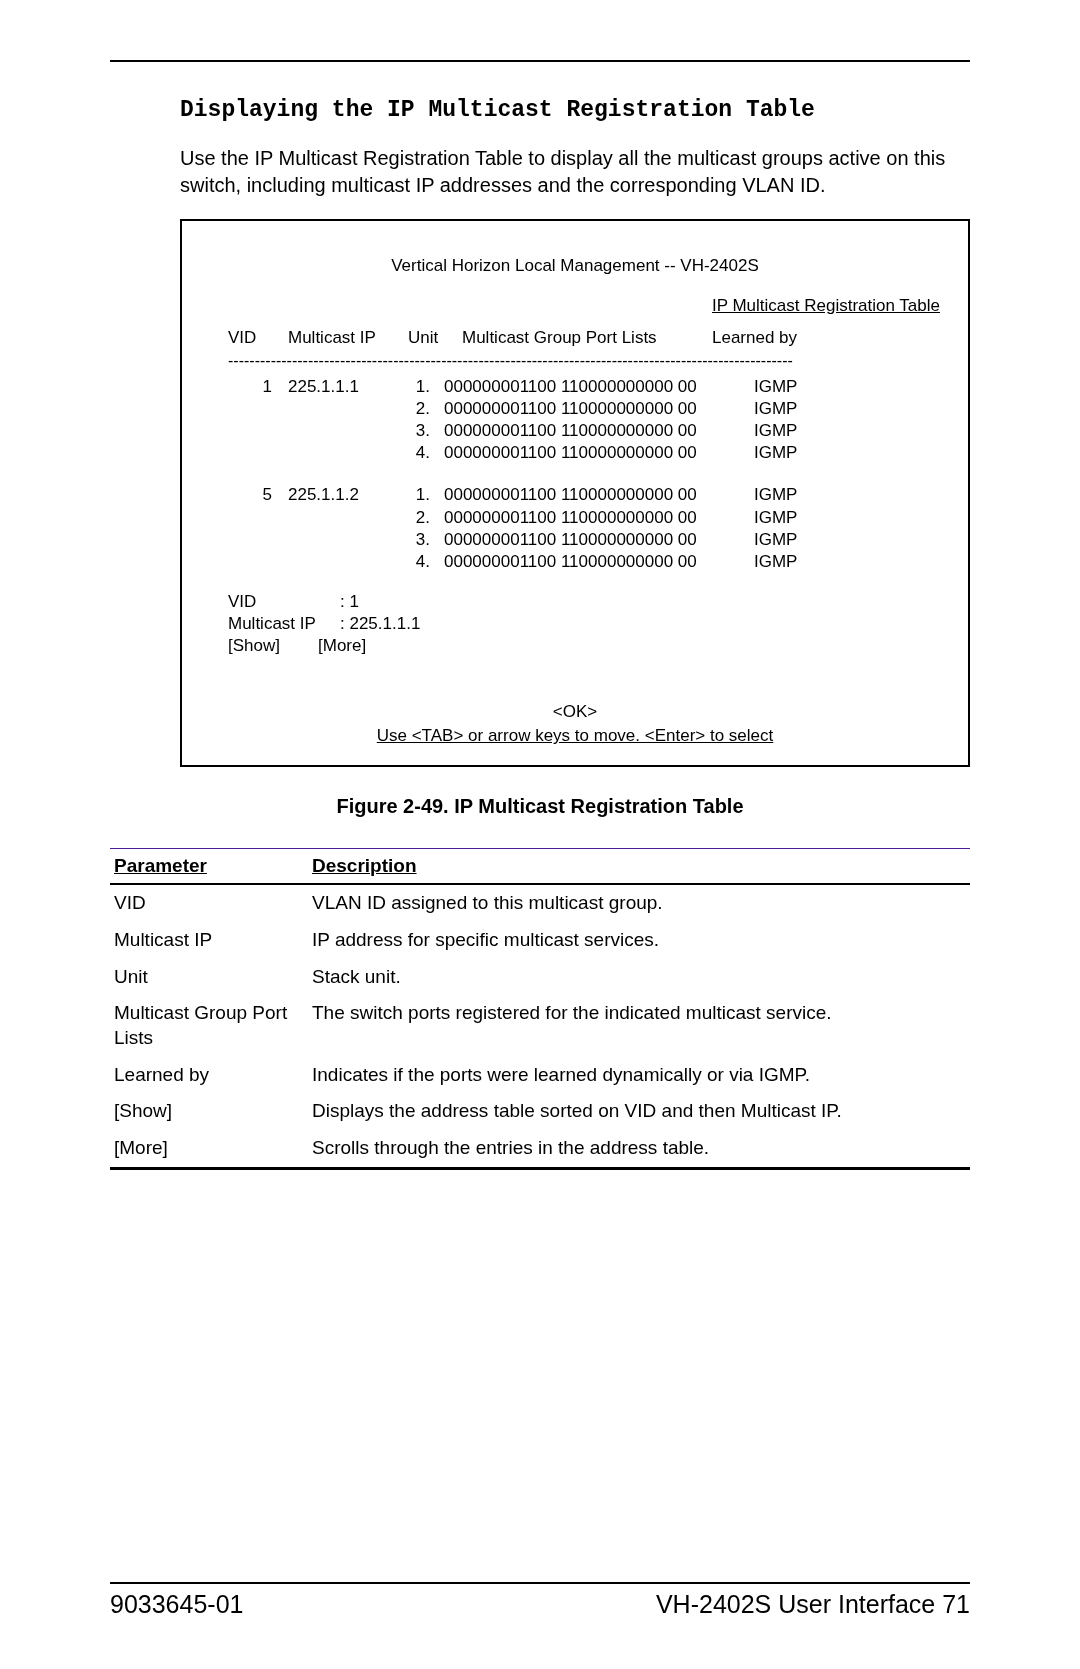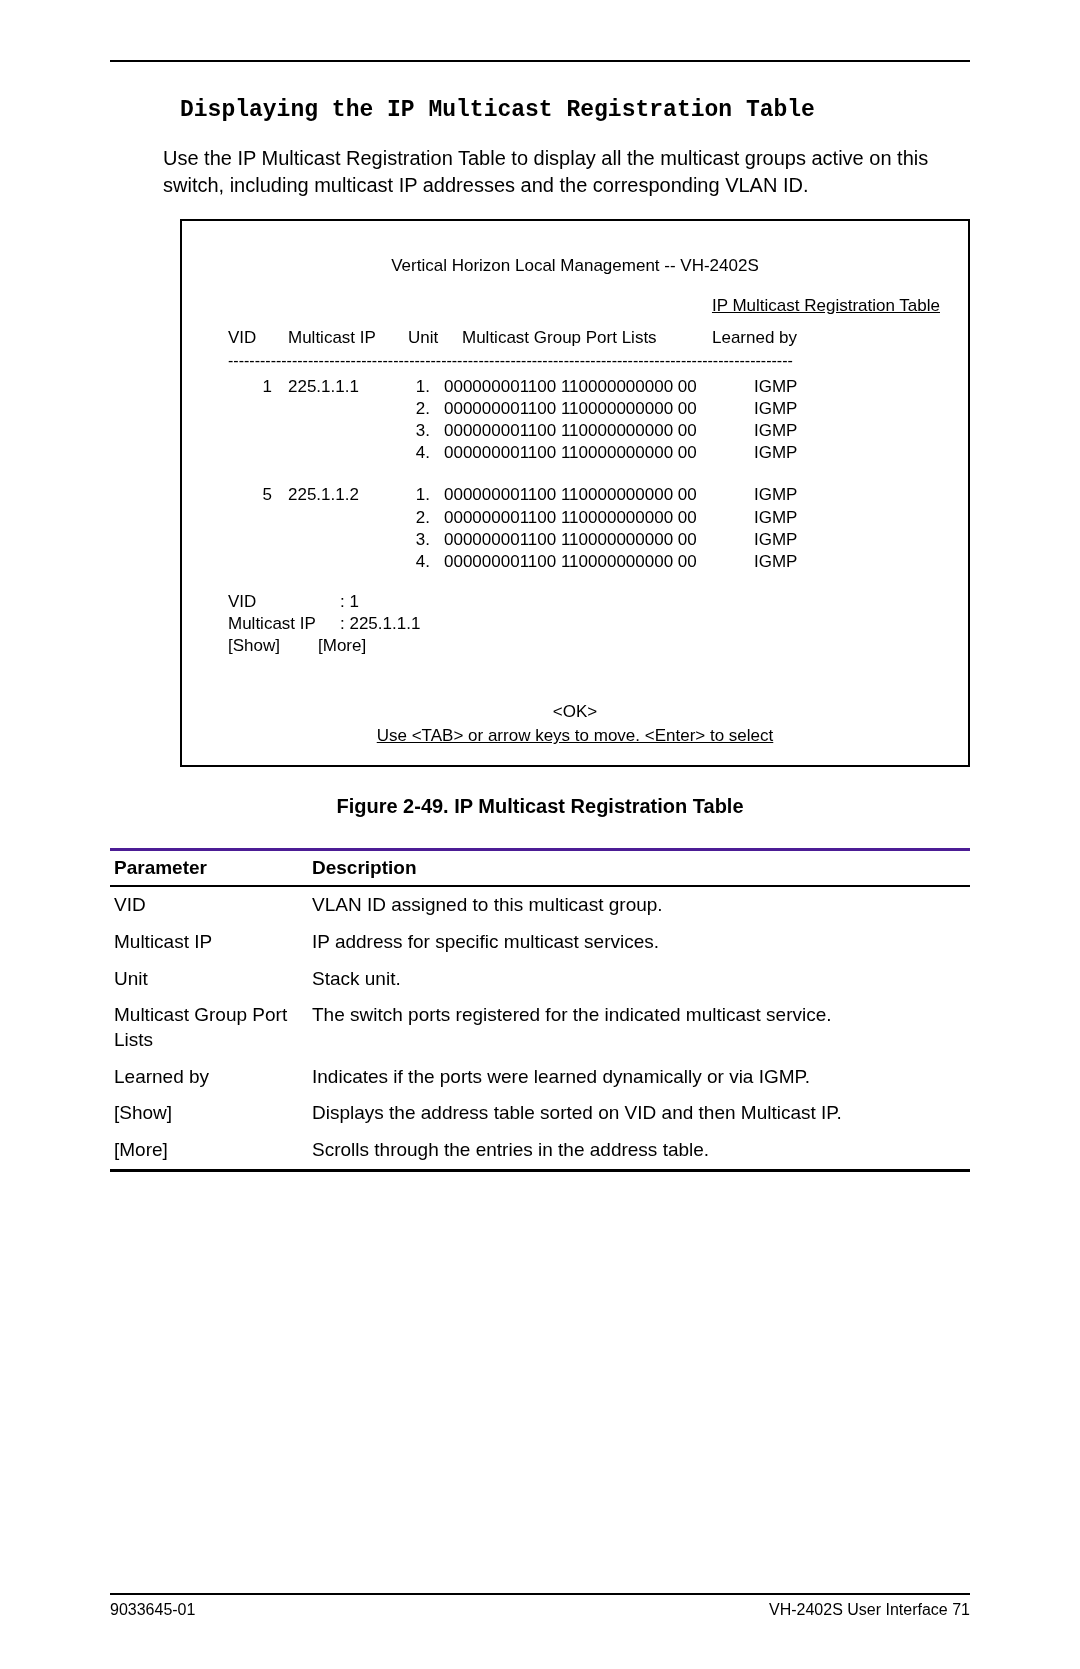--- a/index.html
+++ b/index.html
@@ -22,21 +22,21 @@
     }
     .section-title {
       font-size: 23px;
       font-weight: bold;
       margin-left: 70px;
       margin-bottom: 22px;
       font-family: Liberation Mono, monospace;
     }
     .intro-text {
       font-size: 20px;
-      margin-left: 53px;
+      margin-left: 70px;
       line-height: 1.35;
       margin-bottom: 20px;
     }
     .terminal-box {
       border: 2px solid #000;
       margin-left: 70px;
       margin-right: 0;
       padding: 34px 28px 18px 28px;
       font-size: 17px;
       line-height: 1.3;
@@ -105,22 +105,23 @@
       font-size: 20px;
       margin-top: 28px;
       margin-bottom: 30px;
     }
     .param-table {
       width: 100%;
       border-collapse: collapse;
       font-size: 19px;
     }
     .param-table thead tr {
-      border-top: 3px solid #4c1d95;
+      border-top: 1px solid #4c1d95;
       border-bottom: 2px solid #000;
+      text-decoration: underline;
     }
     .param-table th {
       text-align: left;
       font-weight: bold;
       padding: 6px 4px;
     }
     .param-table td {
       padding: 6px 4px;
       vertical-align: top;
       line-height: 1.3;
@@ -135,21 +136,21 @@
       left: 110px;
       right: 110px;
     }
     .bottom-rule {
       border-top: 2px solid #000;
       margin-bottom: 6px;
     }
     .footer-row {
       display: flex;
       justify-content: space-between;
-      font-size: 16px;
+      font-size: 25px;
     }
   </style>
 </head>
 <body>
 
 <div class="top-rule"></div>
 
 <h2 class="section-title">Displaying the IP Multicast Registration Table</h2>
 
 <p class="intro-text">Use the IP Multicast Registration Table to display all the multicast groups active on this switch, including multicast IP addresses and the corresponding VLAN ID.</p>

